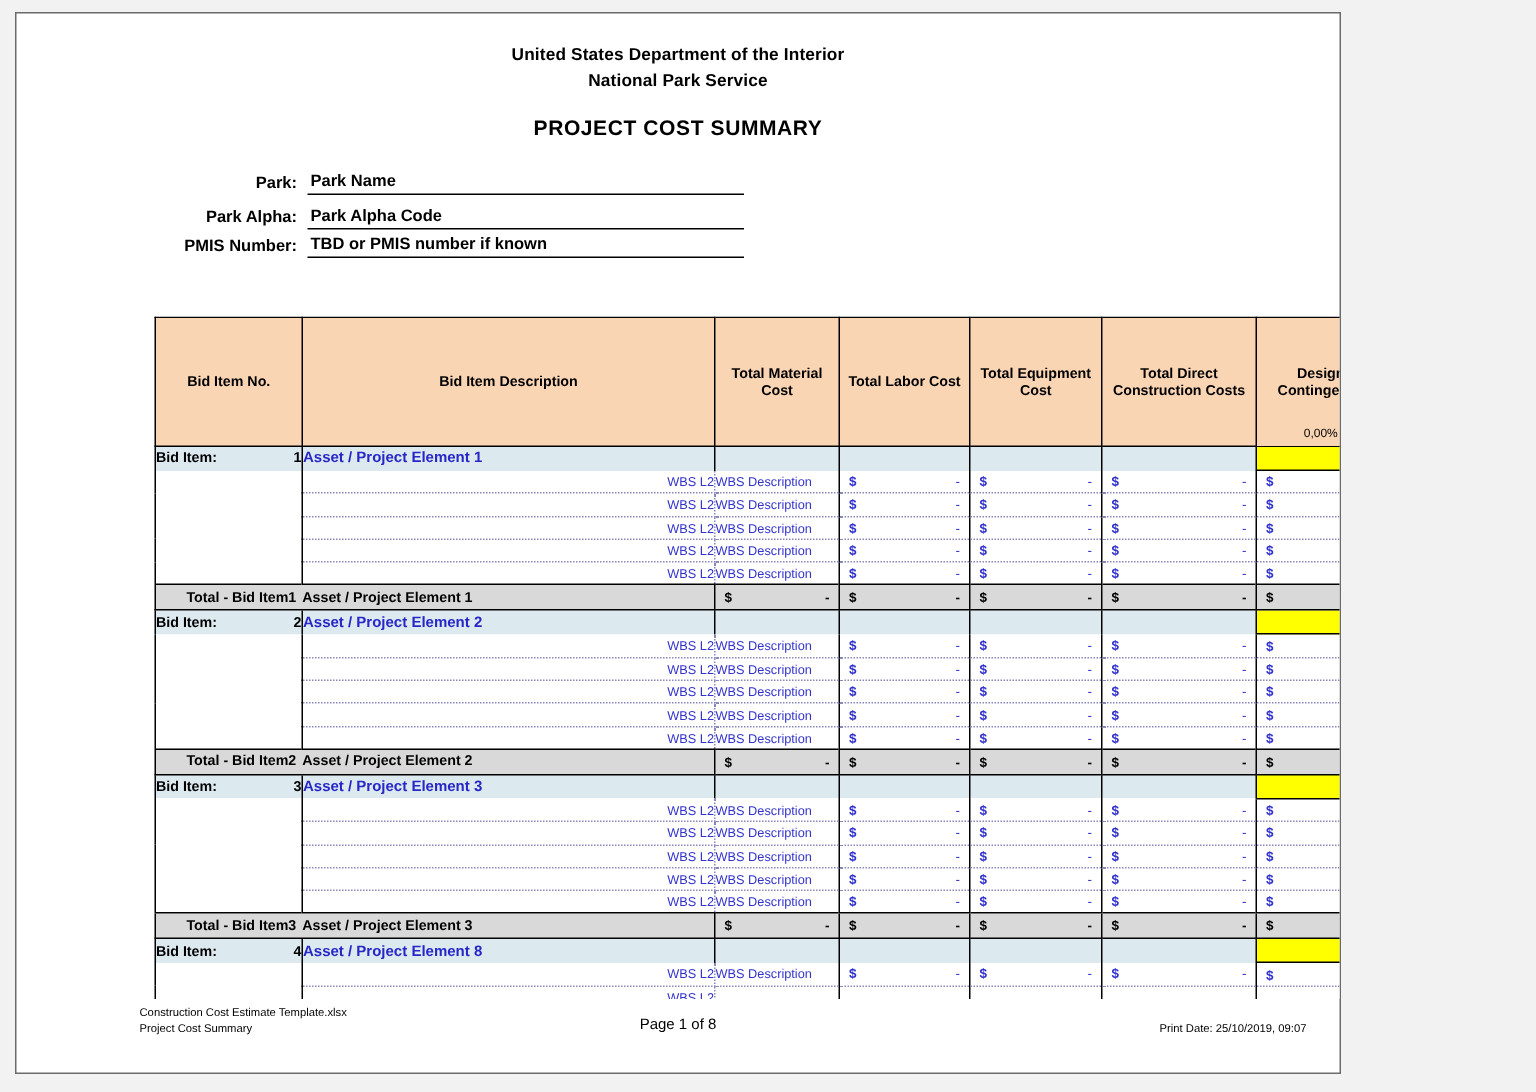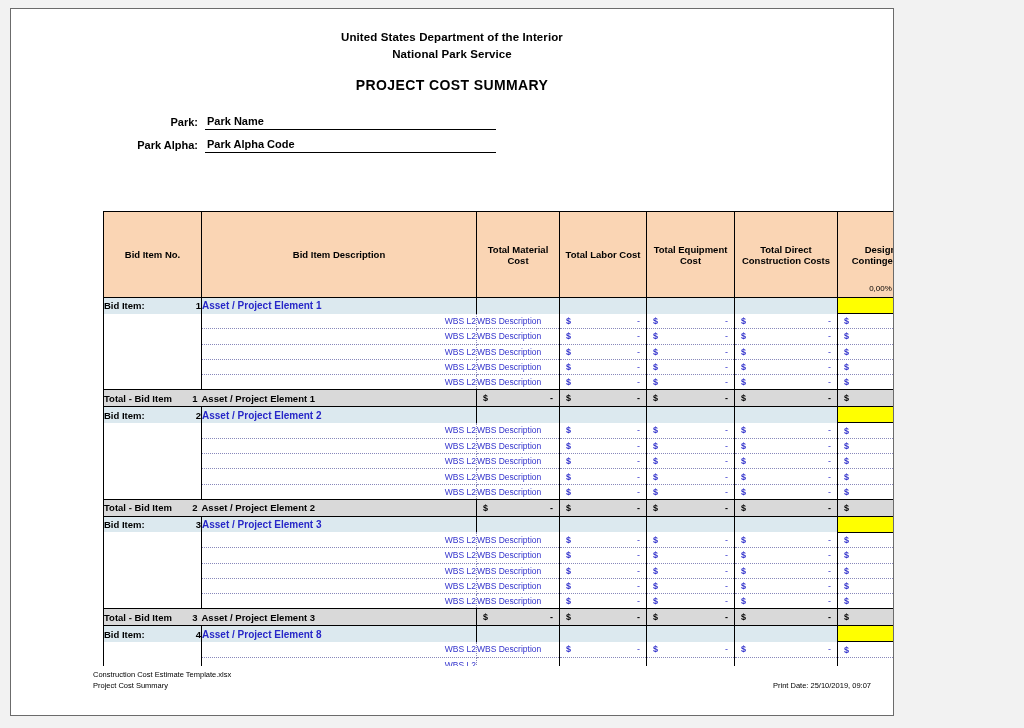--- a/index.html
+++ b/index.html
@@ -227,21 +227,21 @@
     font-size: 9.5px;
     font-weight: bold;
     color: #000;
   }
   tr.total-row td.t-no {
     border-left: 1.6px solid #000;
     padding-left: 3px;
   }
   .t-no-inner {
     display: flex;
-    justify-content: space-between;
+    justify-content: flex-end;
     align-items: center;
     padding-right: 4px;
   }
   tr.total-row td.t-desc {
     padding-left: 6px;
     border-right: 1.6px solid #000;
   }
   tr.total-row td.t-money {
     border-right: 1.6px solid #000;
   }
@@ -310,20 +310,24 @@
   </div>
 
   <div class="info-block">
     <div class="info-row">
       <div class="info-label">Park:</div>
       <div class="info-value">Park Name</div>
     </div>
     <div class="info-row gap">
       <div class="info-label">Park Alpha:</div>
       <div class="info-value">Park Alpha Code</div>
+    </div>
+    <div class="info-row">
+      <div class="info-label">PMIS Number:</div>
+      <div class="info-value">TBD or PMIS number if known</div>
     </div>
   </div>
 
   <div id="table-clip">
     <table id="cost-table">
       <colgroup>
         <col class="c-no">
           <col class="c-desc">
           <col class="c-mat">
           <col class="c-lab">
@@ -998,16 +1002,17 @@
           </tr>
         </tbody>
     </table>
   </div>
 
   <div class="footer">
     <div class="footer-left">
       <div>Construction Cost Estimate Template.xlsx</div>
       <div>Project Cost Summary</div>
     </div>
+    <div class="footer-center">Page 1 of 8</div>
     <div class="footer-right">Print Date: 25/10/2019, 09:07</div>
   </div>
 
 </div>
 
 </body></html>

